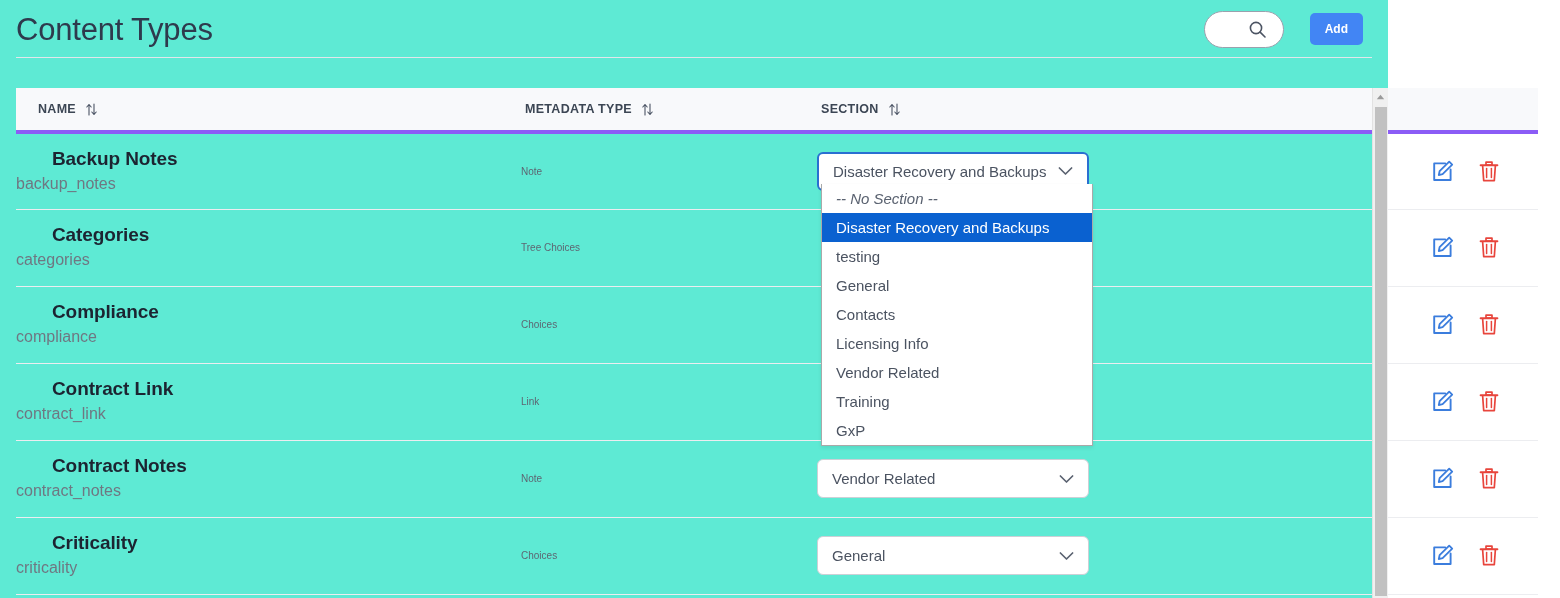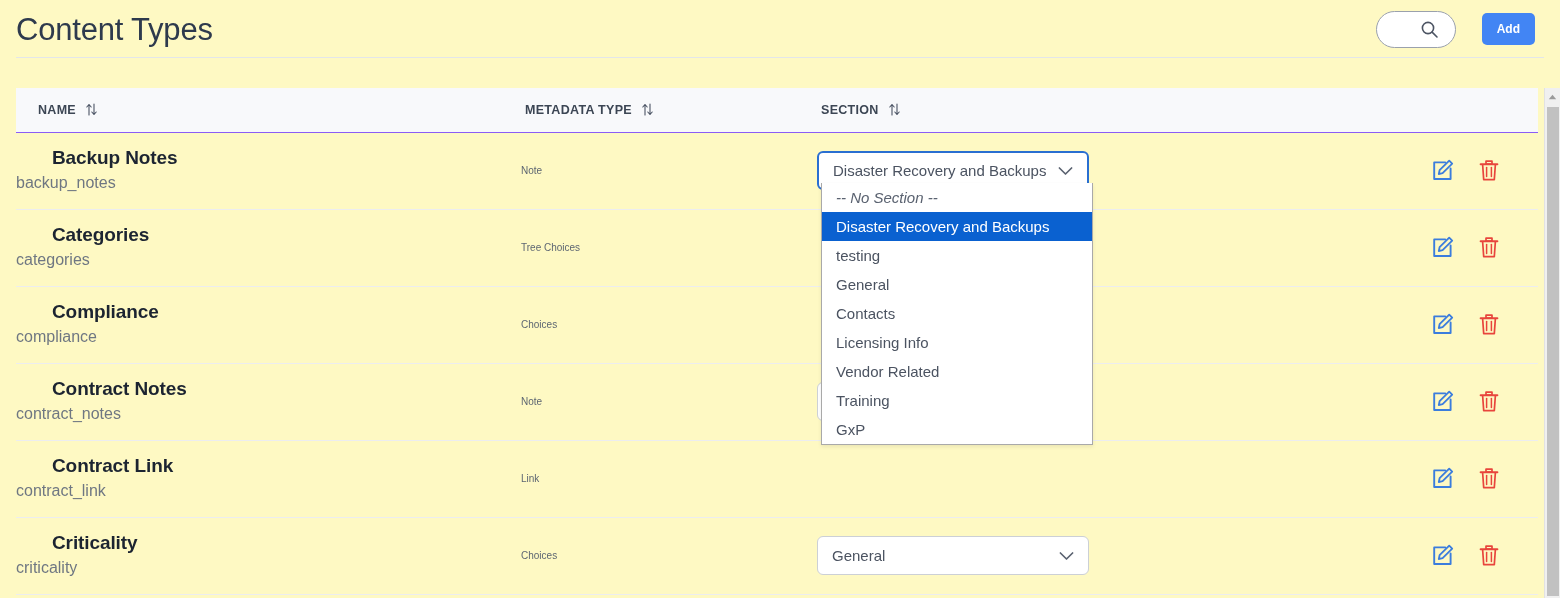--- a/index.html
+++ b/index.html
@@ -9,23 +9,23 @@
     width: 1560px;
     height: 598px;
     overflow: hidden;
     background: #ffffff;
     font-family: "Liberation Sans", sans-serif;
     -webkit-font-smoothing: antialiased;
   }
 
   .page {
     position: relative;
-    width: 1560px;
+    width: 1388px;
     height: 598px;
-    background: #fef9c3;
+    background: #5eead4;
   }
 
   
   .page-header {
     position: relative;
     height: 58px;
     padding: 0 16px 0 16px;
     display: flex;
     align-items: center;
   }
@@ -103,21 +103,21 @@
   .thead-row th {
     text-align: left;
     font-size: 12.5px;
     font-weight: 700;
     color: #3c4654;
     letter-spacing: 0.3px;
     text-transform: uppercase;
     font-stretch: condensed;
     padding: 0;
     vertical-align: middle;
-    border-bottom: 1px solid #8b5cf6;
+    border-bottom: 4px solid #8b5cf6;
   }
   .th-inner {
     display: flex;
     align-items: center;
     gap: 9px;
     padding-left: 22px;
   }
   .col-name   { width: 505px; }
   .col-meta   { width: 296px; }
   .col-section{ width: 582px; }
@@ -411,55 +411,55 @@
                     <line x1="2.6" y1="5.2" x2="19.4" y2="5.2" stroke="#e8453c" stroke-width="1.9" stroke-linecap="round"></line>
                     <path d="M4.6 5.2 L5.7 20.6 H16.3 L17.4 5.2" stroke="#e8453c" stroke-width="1.7" fill="none" stroke-linejoin="round"></path>
                     <line x1="8.6" y1="8.6" x2="8.6" y2="17.4" stroke="#e8453c" stroke-width="1.5" stroke-linecap="round"></line>
                     <line x1="13.4" y1="8.6" x2="13.4" y2="17.4" stroke="#e8453c" stroke-width="1.5" stroke-linecap="round"></line>
                   </svg></button>
               </div>
             </td>
           </tr>
           <tr class="row">
             <td class="cell-name">
+              <div class="name-main">Contract Link</div>
+              <div class="name-sub">contract_link</div>
+            </td>
+            <td class="cell-meta"><span>Link</span></td>
+            <td class="cell-section"></td>
+            <td class="cell-actions">
+              <div class="actions">
+                <button class="icon-btn"><svg width="23" height="23" viewBox="0 0 23 23" fill="none">
+                    <path d="M14.2 3.4 H3.2 V20 H19.6 V9.4" stroke="#3b7ddd" stroke-width="1.9" fill="none" stroke-linecap="round" stroke-linejoin="round"></path>
+                    <path d="M18.2 1.6 L21.2 4.6 L11.6 14.2 L7.8 15.0 L8.6 11.2 Z" stroke="#3b7ddd" stroke-width="1.8" fill="none" stroke-linejoin="round"></path>
+                  </svg></button>
+                <button class="icon-btn"><svg width="22" height="23" viewBox="0 0 22 23" fill="none">
+                    <path d="M8 2.2 H14 V5 H8 Z" stroke="#e8453c" stroke-width="1.7" fill="none" stroke-linejoin="round"></path>
+                    <line x1="2.6" y1="5.2" x2="19.4" y2="5.2" stroke="#e8453c" stroke-width="1.9" stroke-linecap="round"></line>
+                    <path d="M4.6 5.2 L5.7 20.6 H16.3 L17.4 5.2" stroke="#e8453c" stroke-width="1.7" fill="none" stroke-linejoin="round"></path>
+                    <line x1="8.6" y1="8.6" x2="8.6" y2="17.4" stroke="#e8453c" stroke-width="1.5" stroke-linecap="round"></line>
+                    <line x1="13.4" y1="8.6" x2="13.4" y2="17.4" stroke="#e8453c" stroke-width="1.5" stroke-linecap="round"></line>
+                  </svg></button>
+              </div>
+            </td>
+          </tr>
+          <tr class="row">
+            <td class="cell-name">
               <div class="name-main">Contract Notes</div>
               <div class="name-sub">contract_notes</div>
             </td>
             <td class="cell-meta"><span>Note</span></td>
             <td class="cell-section">
               <div class="select-box">
                 <span class="select-value">Vendor Related</span>
                 <span class="chev"><svg width="15" height="10" viewBox="0 0 15 10" fill="none">
                     <path d="M1.4 2 L7.5 8 L13.6 2" stroke="#5a6270" stroke-width="1.7" fill="none" stroke-linecap="round" stroke-linejoin="round"></path>
                   </svg></span>
               </div>
             </td>
-            <td class="cell-actions">
-              <div class="actions">
-                <button class="icon-btn"><svg width="23" height="23" viewBox="0 0 23 23" fill="none">
-                    <path d="M14.2 3.4 H3.2 V20 H19.6 V9.4" stroke="#3b7ddd" stroke-width="1.9" fill="none" stroke-linecap="round" stroke-linejoin="round"></path>
-                    <path d="M18.2 1.6 L21.2 4.6 L11.6 14.2 L7.8 15.0 L8.6 11.2 Z" stroke="#3b7ddd" stroke-width="1.8" fill="none" stroke-linejoin="round"></path>
-                  </svg></button>
-                <button class="icon-btn"><svg width="22" height="23" viewBox="0 0 22 23" fill="none">
-                    <path d="M8 2.2 H14 V5 H8 Z" stroke="#e8453c" stroke-width="1.7" fill="none" stroke-linejoin="round"></path>
-                    <line x1="2.6" y1="5.2" x2="19.4" y2="5.2" stroke="#e8453c" stroke-width="1.9" stroke-linecap="round"></line>
-                    <path d="M4.6 5.2 L5.7 20.6 H16.3 L17.4 5.2" stroke="#e8453c" stroke-width="1.7" fill="none" stroke-linejoin="round"></path>
-                    <line x1="8.6" y1="8.6" x2="8.6" y2="17.4" stroke="#e8453c" stroke-width="1.5" stroke-linecap="round"></line>
-                    <line x1="13.4" y1="8.6" x2="13.4" y2="17.4" stroke="#e8453c" stroke-width="1.5" stroke-linecap="round"></line>
-                  </svg></button>
-              </div>
-            </td>
-          </tr>
-          <tr class="row">
-            <td class="cell-name">
-              <div class="name-main">Contract Link</div>
-              <div class="name-sub">contract_link</div>
-            </td>
-            <td class="cell-meta"><span>Link</span></td>
-            <td class="cell-section"></td>
             <td class="cell-actions">
               <div class="actions">
                 <button class="icon-btn"><svg width="23" height="23" viewBox="0 0 23 23" fill="none">
                     <path d="M14.2 3.4 H3.2 V20 H19.6 V9.4" stroke="#3b7ddd" stroke-width="1.9" fill="none" stroke-linecap="round" stroke-linejoin="round"></path>
                     <path d="M18.2 1.6 L21.2 4.6 L11.6 14.2 L7.8 15.0 L8.6 11.2 Z" stroke="#3b7ddd" stroke-width="1.8" fill="none" stroke-linejoin="round"></path>
                   </svg></button>
                 <button class="icon-btn"><svg width="22" height="23" viewBox="0 0 22 23" fill="none">
                     <path d="M8 2.2 H14 V5 H8 Z" stroke="#e8453c" stroke-width="1.7" fill="none" stroke-linejoin="round"></path>
                     <line x1="2.6" y1="5.2" x2="19.4" y2="5.2" stroke="#e8453c" stroke-width="1.9" stroke-linecap="round"></line>
                     <path d="M4.6 5.2 L5.7 20.6 H16.3 L17.4 5.2" stroke="#e8453c" stroke-width="1.7" fill="none" stroke-linejoin="round"></path>

